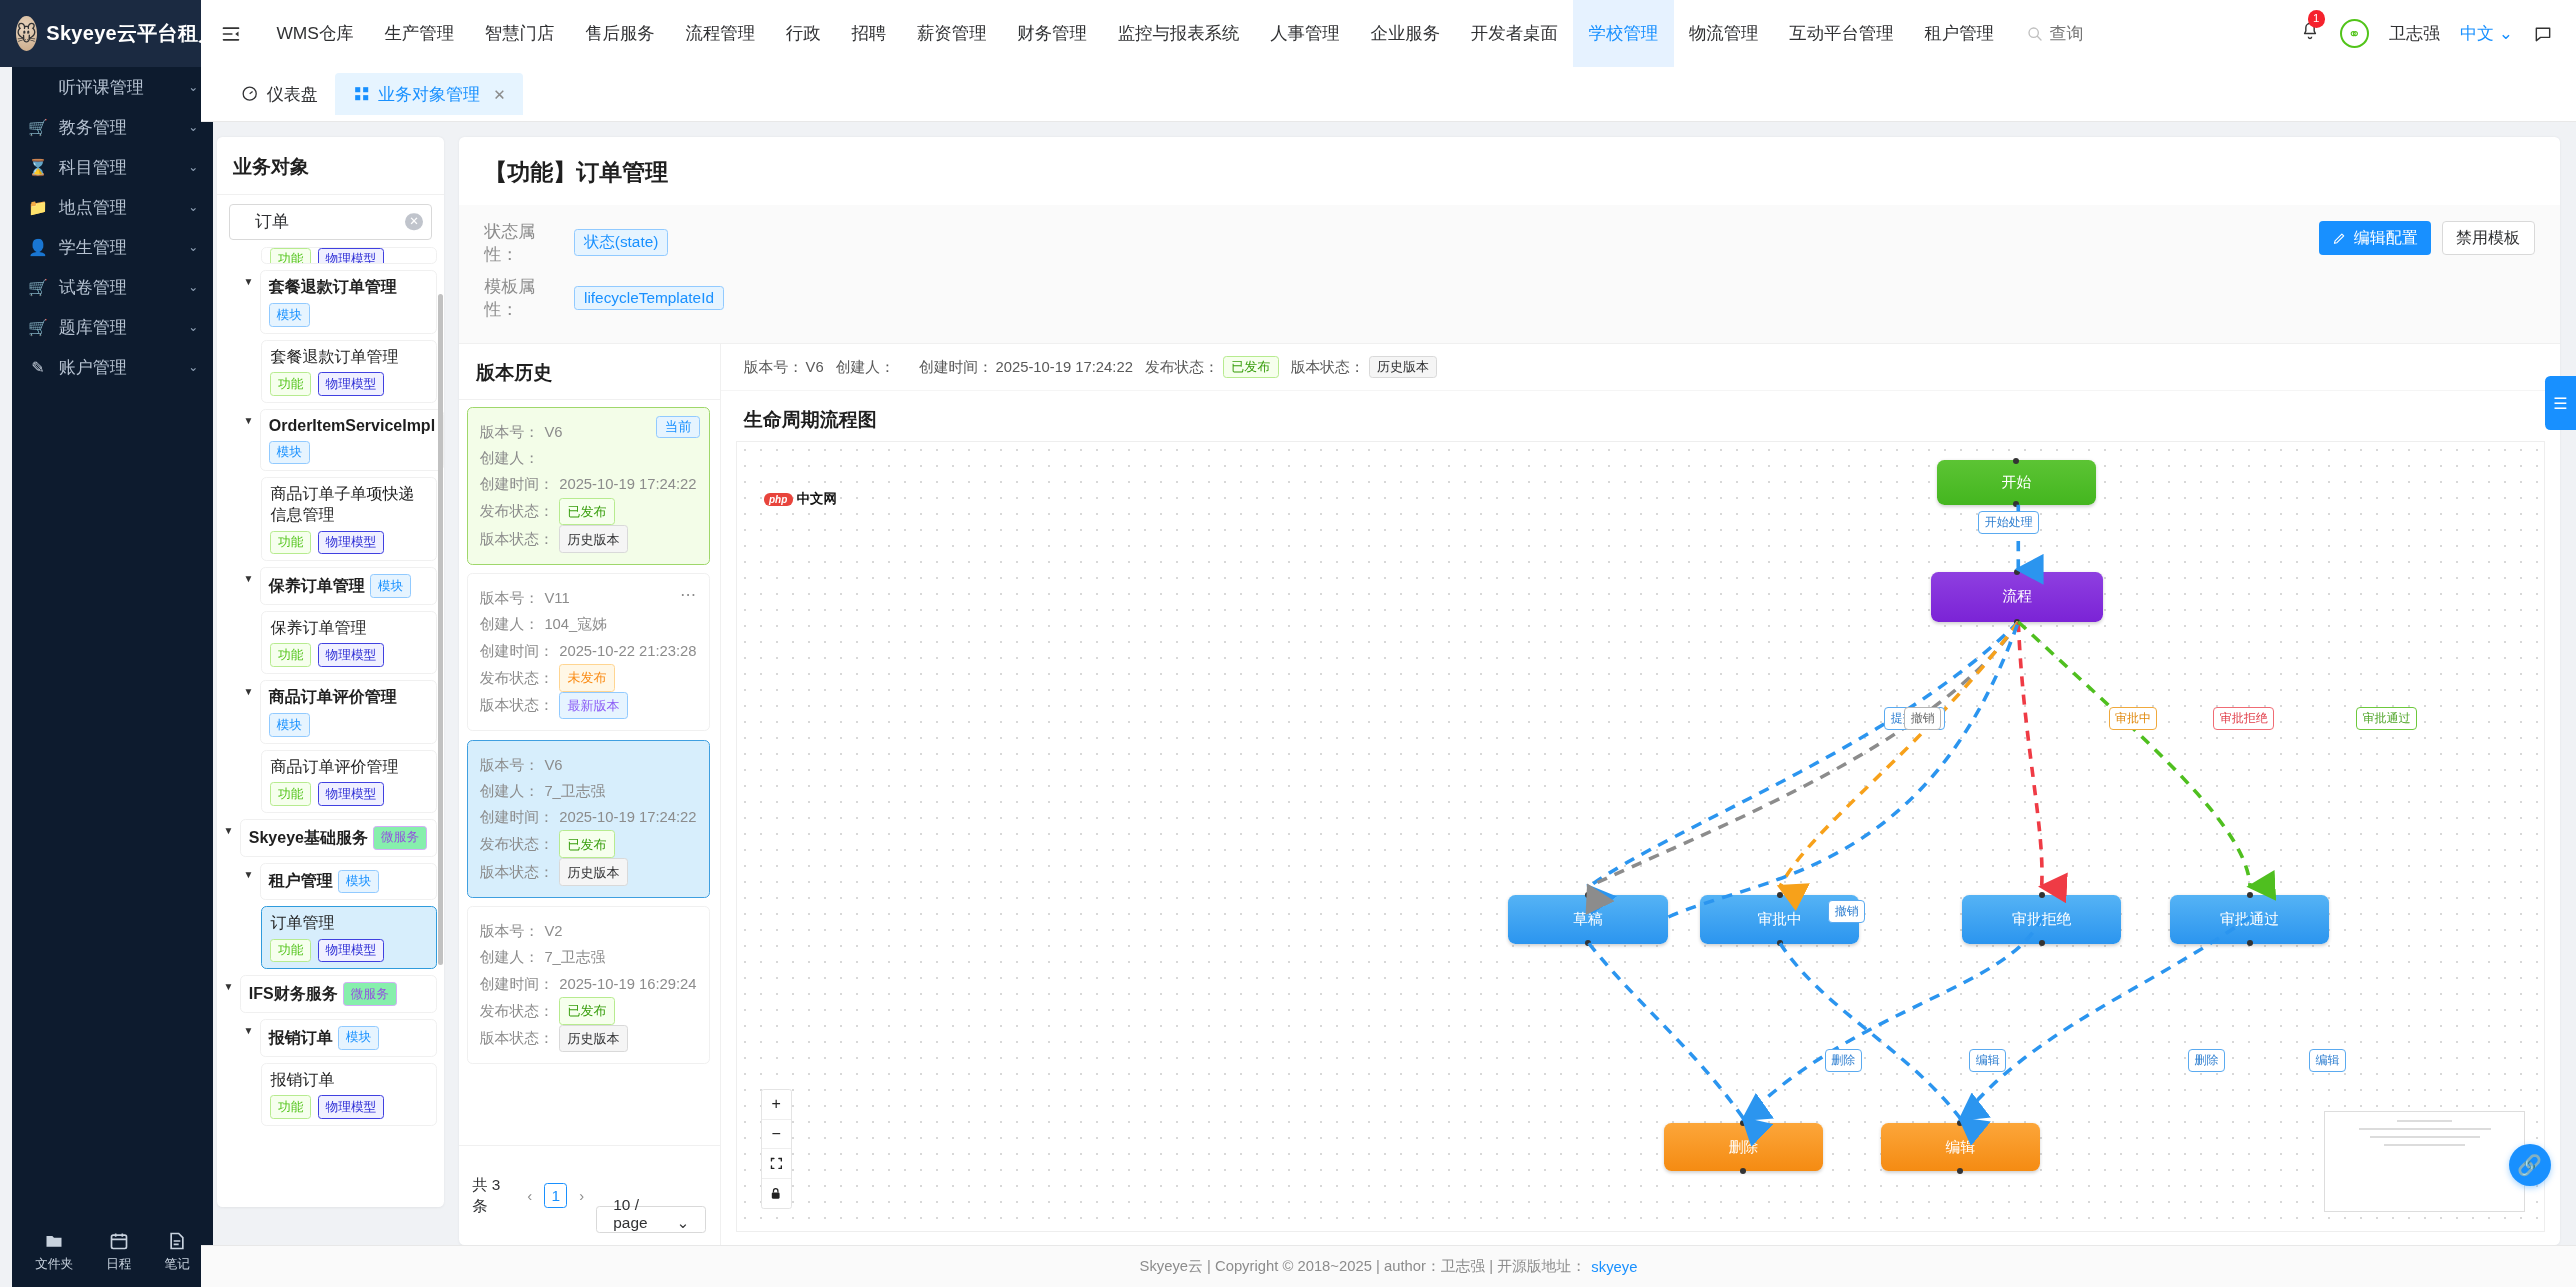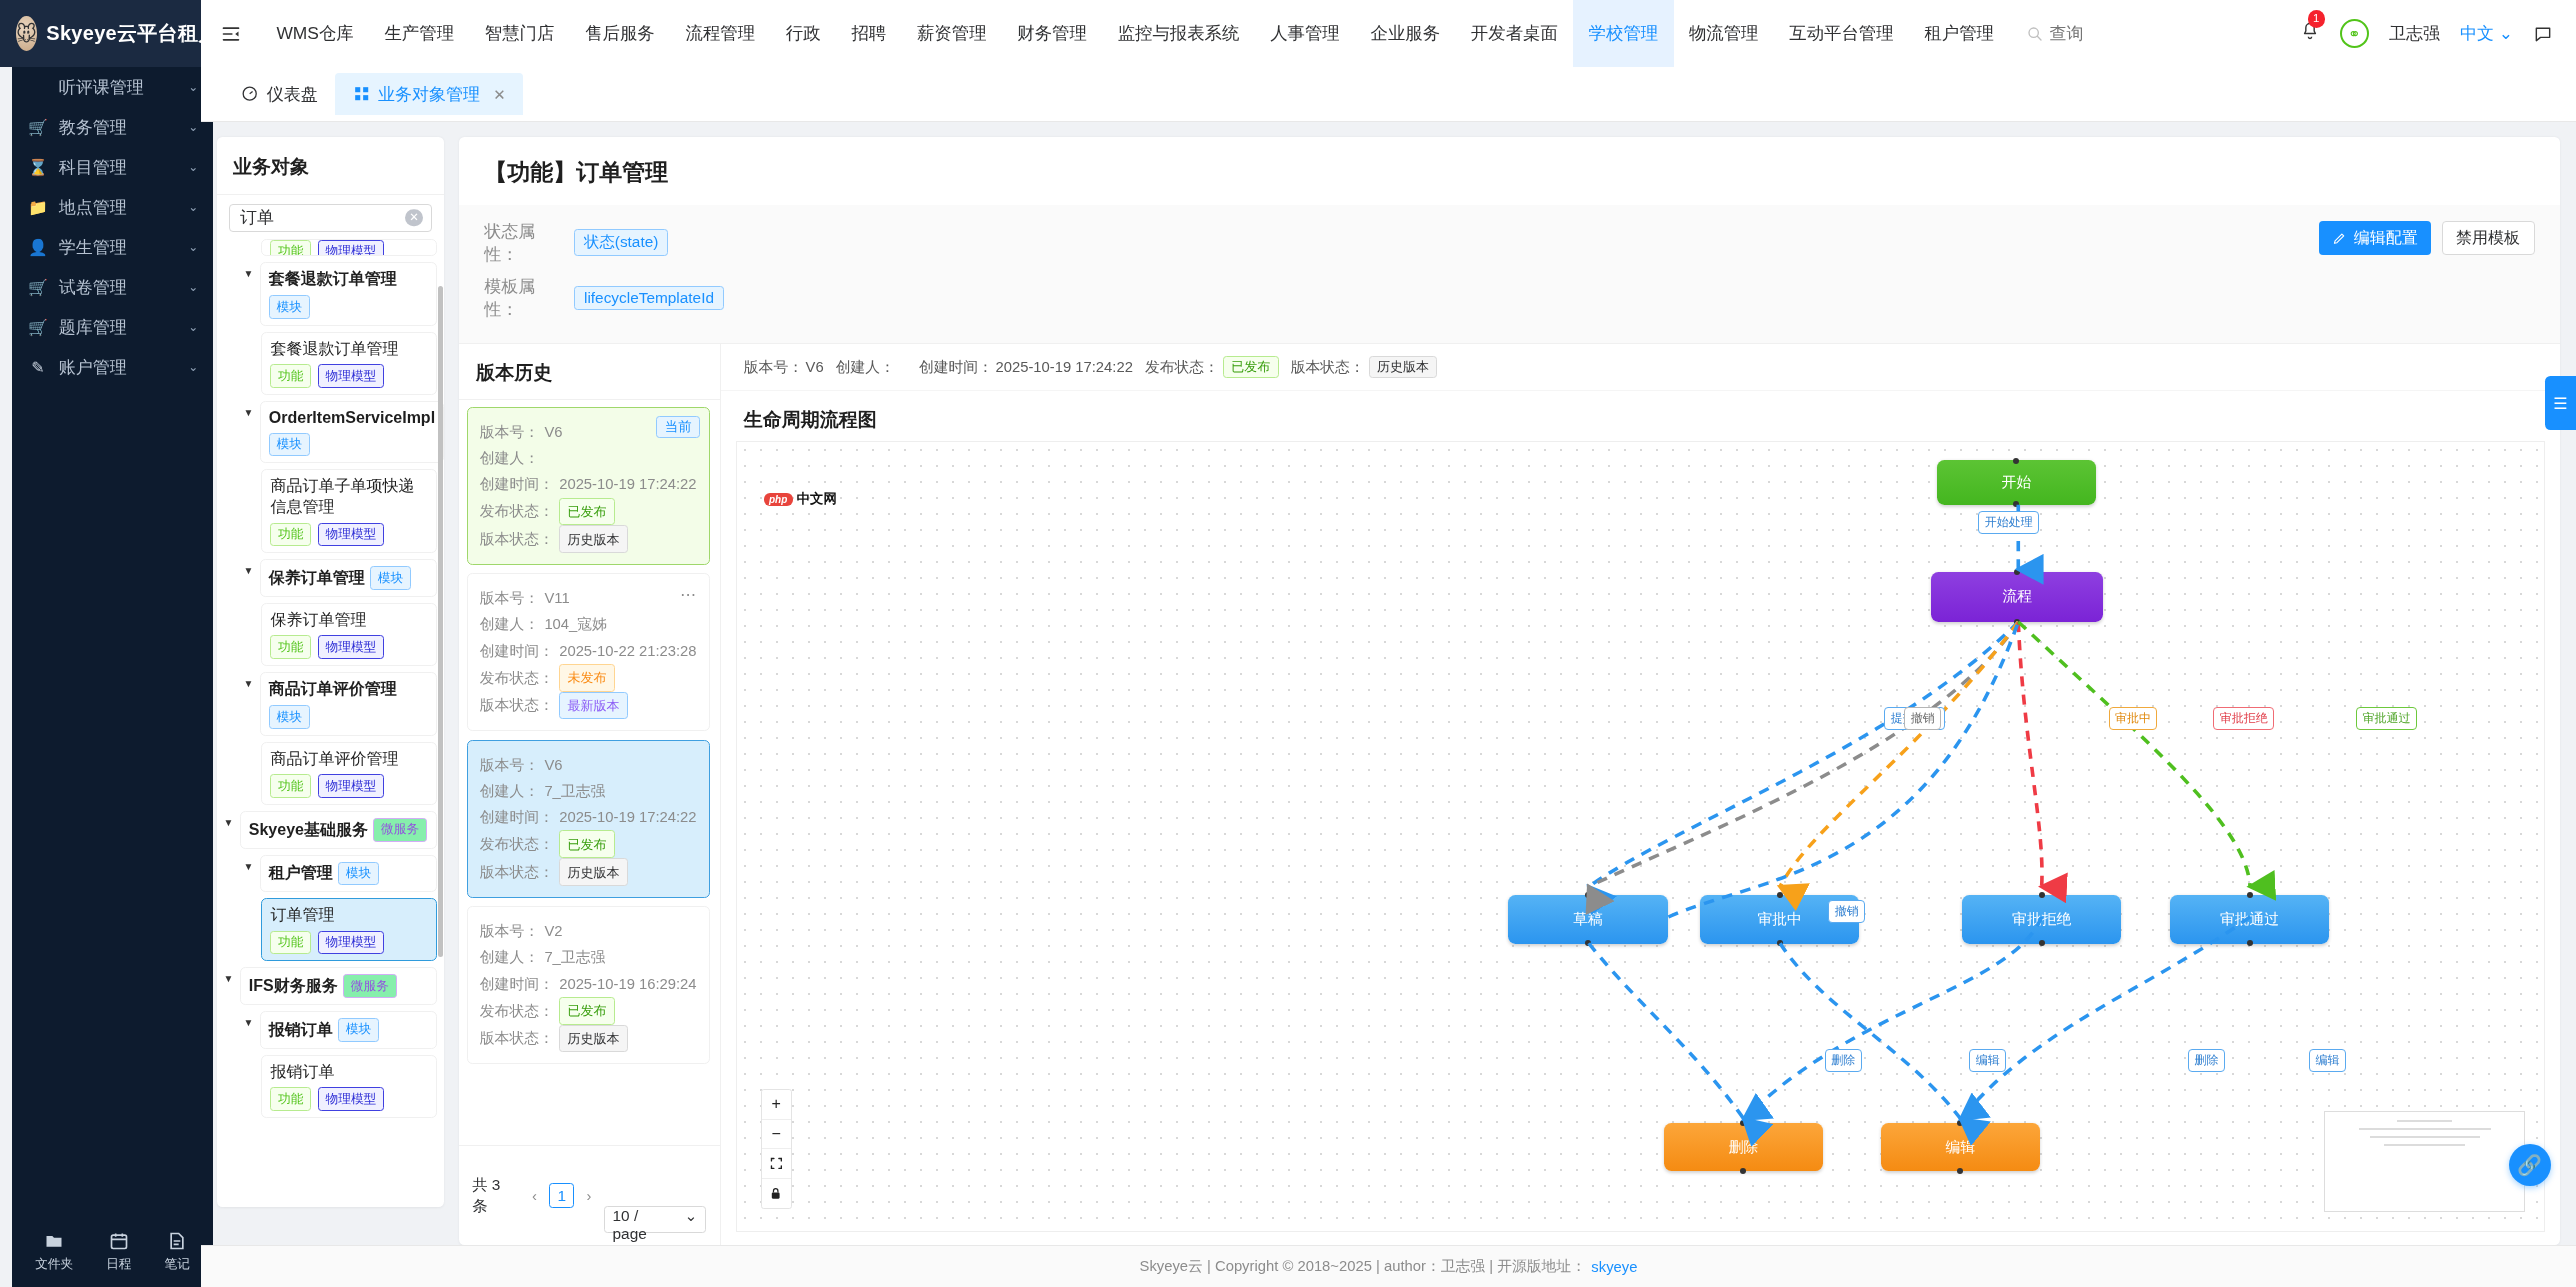--- a/index.html
+++ b/index.html
@@ -39,21 +39,21 @@
   .vtab.active { background:#e6f4ff; color:#1890ff; }
   .vtab .tclose { color:#8c8c8c; font-size:14.8px; margin-left:5.4px;}
   
   #content { position:absolute; left:201px; top:122px; right:0; bottom:42px; overflow:hidden; padding:14.8px 16px 0 16px;}
   #panelrow { display:flex; gap:14.8px; height:100%;}
   
   #treecard { width:227px; flex:0 0 227px; background:#fff; border-radius:5.4px; box-shadow:0 0.7px 2.7px rgba(0,0,0,.06); display:flex; flex-direction:column; overflow:hidden; max-height:1070px;}
   #treecard h3 { font-size:19px; padding:17.4px 16px 13.4px; font-weight:700; color:#1f1f1f; border-bottom:0.7px solid #f0f0f0;}
   #treesearch { padding:9.4px 12px 6.7px; }
   #treesearch .inp { position:relative; }
-  #treesearch input { width:100%; height:28px; border:0.7px solid #d9d9d9; border-radius:4px; padding:0 32px 0 10px; font-size:17px; font-family:inherit; color:#303133; outline:none;}
+  #treesearch input { width:100%; height:36px; border:0.7px solid #d9d9d9; border-radius:4px; padding:0 32px 0 25px; font-size:17px; font-family:inherit; color:#303133; outline:none;}
   #treesearch .clr { position:absolute; right:9.4px; top:50%; transform:translateY(-50%); width:17.4px; height:17.4px; border-radius:50%; background:#c0c4cc; color:#fff; font-size:11.4px; line-height:17.4px; text-align:center; cursor:pointer;}
   #treebody { flex:1; overflow:hidden; position:relative; padding:0 6.7px 6.7px 5.4px;}
   .tnode { display:flex; align-items:flex-start; gap:5.4px; margin-bottom:6px;}
   .tcaret { width:12px; flex:0 0 12px; text-align:center; color:#333; font-size:10px; line-height:23px; cursor:pointer;}
   .tbox { flex:1; border:0.7px solid #f0f0f0; border-radius:5.4px; padding:6px 8px; background:#fff; display:flex; align-items:center; flex-wrap:wrap; gap:5.4px; cursor:pointer;}
   .tbox.leaf { flex-direction:column; align-items:flex-start; gap:4.7px;}
   .tbox.sel { background:#d7eefc; border:1.3px solid #2f9bdc; }
   .tname { font-size:16px; color:#1f1f1f; font-weight:600; line-height:1.3;}
   .tname.thin { font-weight:400; }
   .tag { font-size:12.7px; border-radius:3.4px; padding:1.3px 6.7px; line-height:1.5; white-space:nowrap;}
@@ -94,21 +94,21 @@
   .chip-green { color:#389e0d; background:#f6ffed; border:0.7px solid #b7eb8f;}
   .chip-orange{ color:#fa8c16; background:#fff7e6; border:0.7px solid #ffd591;}
   .chip-gray { color:#303133; background:#f5f5f5; border:0.7px solid #d9d9d9;}
   .chip-blue { color:#8b5cf6; background:#e6f4ff; border:0.7px solid #91caff;}
   .vcur-badge { position:absolute; right:9.4px; top:8px; font-size:13.4px; color:#1890ff; background:#e6f4ff; border:0.7px solid #91caff; border-radius:3.4px; padding:1.3px 7.4px;}
   .vmore { position:absolute; right:12px; top:10.7px; color:#8c8c8c; font-size:16px; letter-spacing:1.3px; cursor:pointer;}
   #verpager { border-top:0.7px solid #f0f0f0; padding:12px 13.4px; display:flex; align-items:center; gap:9.4px; font-size:15.4px; color:#303133;}
   .pgbtn { width:25.5px; height:25.5px; border:0.7px solid #d9d9d9; border-radius:3.4px; display:flex; align-items:center; justify-content:center; background:#fff; cursor:pointer; color:#303133;}
   .pgbtn.cur { border-color:#1890ff; color:#1890ff;}
   .pgarrow { color:#8c8c8c; font-size:14.8px; cursor:pointer; padding:0 2.7px;}
-  .pgsel { height:27px; border:0.7px solid #d9d9d9; border-radius:3.4px; display:flex; align-items:flex-start; gap:8px; padding:0 8px; font-size:15.4px; cursor:pointer;margin-top:48px;}
+  .pgsel { height:27px; border:0.7px solid #d9d9d9; border-radius:3.4px; display:flex; align-items:flex-end; gap:8px; padding:0 16px; font-size:15.4px; cursor:pointer;margin-top:48px;}
   #flowpanel { flex:1; display:flex; flex-direction:column; overflow:hidden;}
   #verbar { padding:12px 23px; display:flex; align-items:center; gap:12px; font-size:14.8px; color:#595959; border-bottom:0.7px solid #f5f5f5; white-space:nowrap;}
   #flowtitle { font-size:19px; font-weight:700; padding:16px 23px 8px; color:#1f1f1f;}
   #canvaswrap { flex:1; position:relative; margin:0 14.8px 13.4px 14.8px; border:0.7px solid #eee; background:#fff;
      background-image:radial-gradient(#d8d8d8 0.8px, transparent 0.8px); background-size:16px 16px; overflow:hidden;}
   #zoomctl { position:absolute; left:24px; bottom:21.5px; width:31px; background:#fff; border:0.7px solid #e4e4e4; border-radius:2.7px; z-index:5;}
   .zbtn { height:29.5px; display:flex; align-items:center; justify-content:center; border-bottom:0.7px solid #eee; font-size:16px; color:#222; cursor:pointer;}
   .zbtn:last-child{border-bottom:none;}
   #minimap { position:absolute; right:19px; bottom:19px; width:201px; height:101px; background:#fff; border:0.7px solid #ddd; z-index:5; padding:8px;}
   .mmline { height:2px; background:#dcdcdc; margin:0 auto 6px; }

